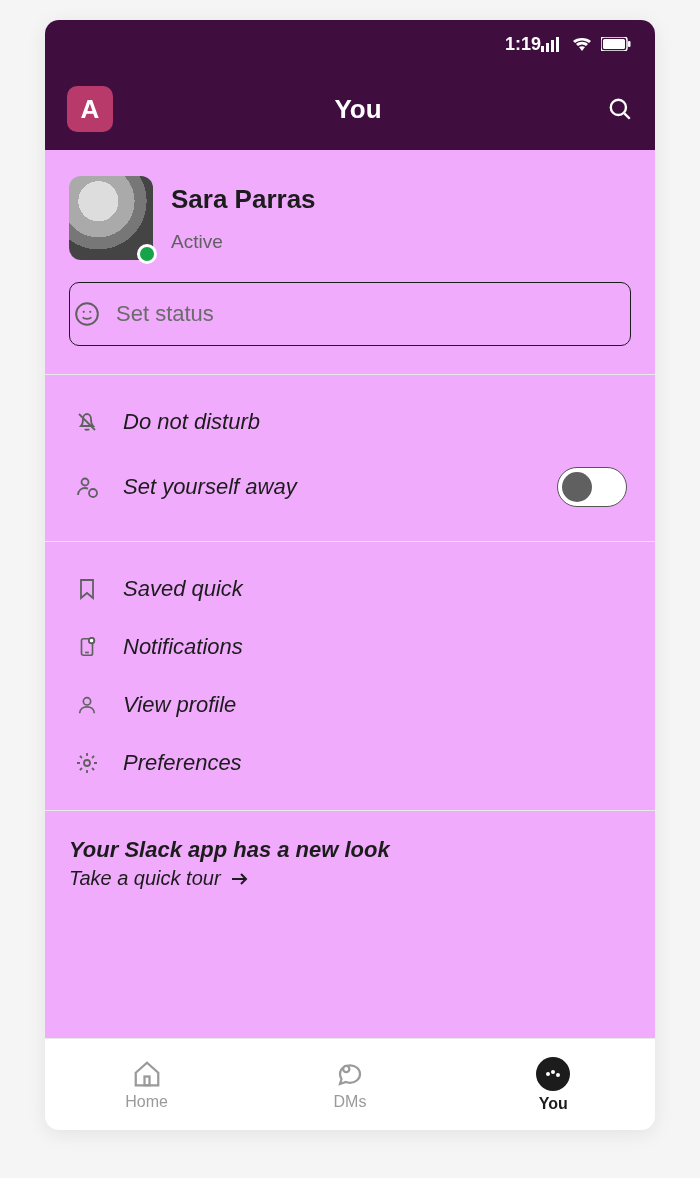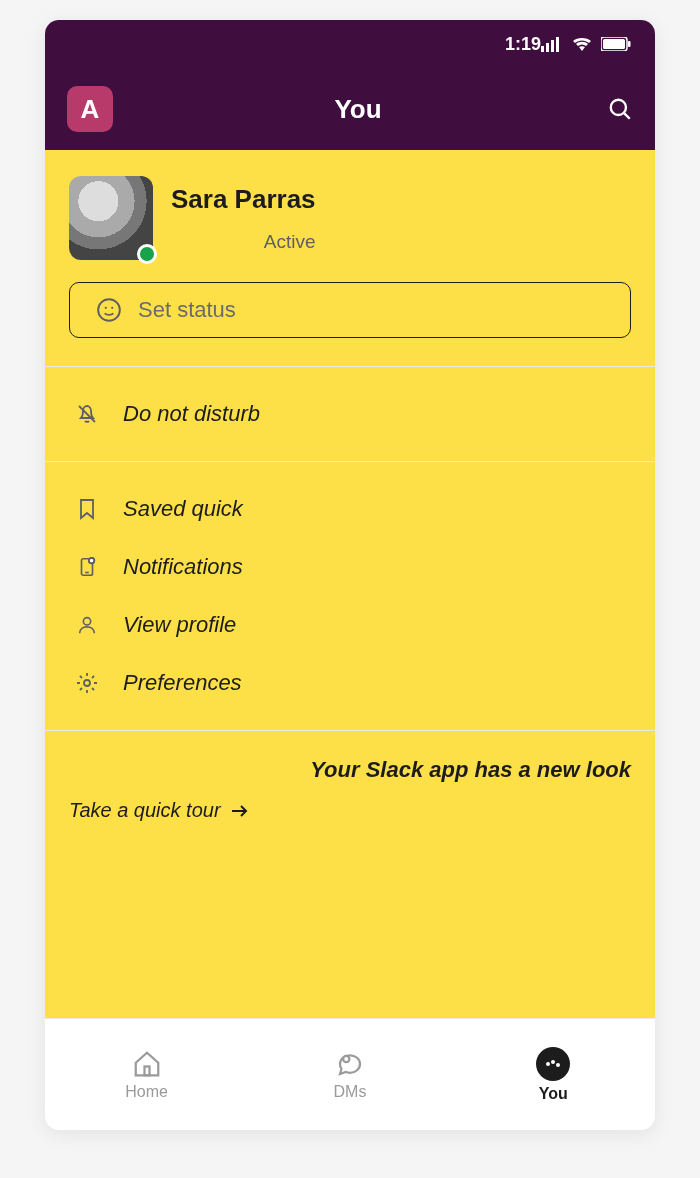--- a/index.html
+++ b/index.html
@@ -50,21 +50,21 @@
     font-size:26px;
     display:flex;align-items:center;justify-content:center;
   }
   .header-title {
     flex:1;
     text-align:center;
     font-size:26px;
     font-weight:800;
   }
   .search-btn { width:30px; display:flex; justify-content:flex-end; }
-  .content { flex:1; background:#fde047; overflow:hidden;text-align:right; }
+  .content { flex:1; background:#f0abfc; overflow:hidden; }
   .profile-row {
     display:flex;
     align-items:center;
     padding: 26px 24px 8px;
     gap:18px;
   }
   .avatar {
     width:84px; height:84px;
     border-radius:12px;
     background: radial-gradient(circle at 35% 30%, #ddd 0 25%, #aaa 25% 45%, #777 45% 60%, #444 60% 100%);
@@ -77,24 +77,24 @@
     border-radius:50%;
     background:#16a34a;
     border:3px solid #fff;
   }
   .user-name { font-size:26px; font-weight:800; color:#1d1c1d; }
   .user-status { font-size:19px; color:#616061; margin-top:16px; }
   .status-input-wrap { padding: 14px 24px 28px; }
   .status-input {
     border:1.5px solid #1d1c1d;
     border-radius:10px;
-    height:56px;
-    display:flex;
-    align-items:center;
-    padding:0 26px;
+    height:64px;
+    display:flex;
+    align-items:center;
+    padding:0 4px;
     gap:16px;
     color:#6b6b6b;
     font-size:22px;
     cursor:pointer;
   }
   .divider { height:1px; background:#e8e8e8; margin:0; }
   .item-list { padding: 18px 0; font-style: italic; }
   .item {
     display:flex;
     align-items:center;
@@ -115,25 +115,25 @@
   }
   .toggle-knob {
     position:absolute;
     left:4px; top:4px;
     width:30px; height:30px;
     border-radius:50%;
     background:#616061;
   }
   .banner { padding: 26px 24px 40px; font-style: italic; }
   .banner-title { font-size:22px; font-weight:800; color:#1d1c1d; }
-  .banner-link { font-size:20px; color:#1d1c1d; margin-top:16px; display:flex; align-items:center; gap:10px; cursor:pointer; }
+  .banner-link { font-size:20px; color:#1d1c1d; margin-top:4px; display:flex; align-items:center; gap:10px; cursor:pointer; }
 
   .tabbar {
     border-top:1px solid #e8e8e8;
-    height:112px;
+    height:92px;
     display:flex;
   }
   .tab {
     flex:1;
     display:flex;
     flex-direction:column;
     align-items:center;
     justify-content:center;
     gap:4px;
     color:#9a9a9a;
@@ -223,20 +223,33 @@
     <div class="item-list">
       <div class="item">
         <span class="icon">
           <svg width="24" height="24" viewBox="0 0 24 24" fill="none" stroke="#616061" stroke-width="1.8">
               <path d="M18 16 L6 16 C6 16 8 14 8 9 C8 6 10 4 12 4 C14 4 16 6 16 9 C16 14 18 16 18 16 Z"></path>
               <path d="M10 19 C10.5 20 13.5 20 14 19"></path>
               <line x1="4" y1="4" x2="20" y2="20"></line>
             </svg>
         </span>
         <span>Do not disturb</span>
+      </div>
+      <div class="item" style="justify-content:flex-start;">
+        <span class="icon">
+          <svg width="24" height="24" viewBox="0 0 24 24" fill="none" stroke="#616061" stroke-width="1.8">
+              <circle cx="10" cy="7" r="3.5"></circle>
+              <path d="M3 20 C3 15 7 13 10 13 C11 13 12 13.2 13 13.6"></path>
+              <circle cx="18" cy="18" r="4"></circle>
+            </svg>
+        </span>
+        <span style="flex:1">Set yourself away</span>
+        <div class="toggle">
+          <div class="toggle-knob"></div>
+        </div>
       </div>
     </div>
 
     <div class="divider"></div>
 
     <div class="item-list">
       <div class="item">
         <span class="icon">
           <svg width="22" height="24" viewBox="0 0 22 24" fill="none" stroke="#616061" stroke-width="1.8">
               <path d="M5 3 L17 3 L17 21 L11 16 L5 21 Z"></path>

